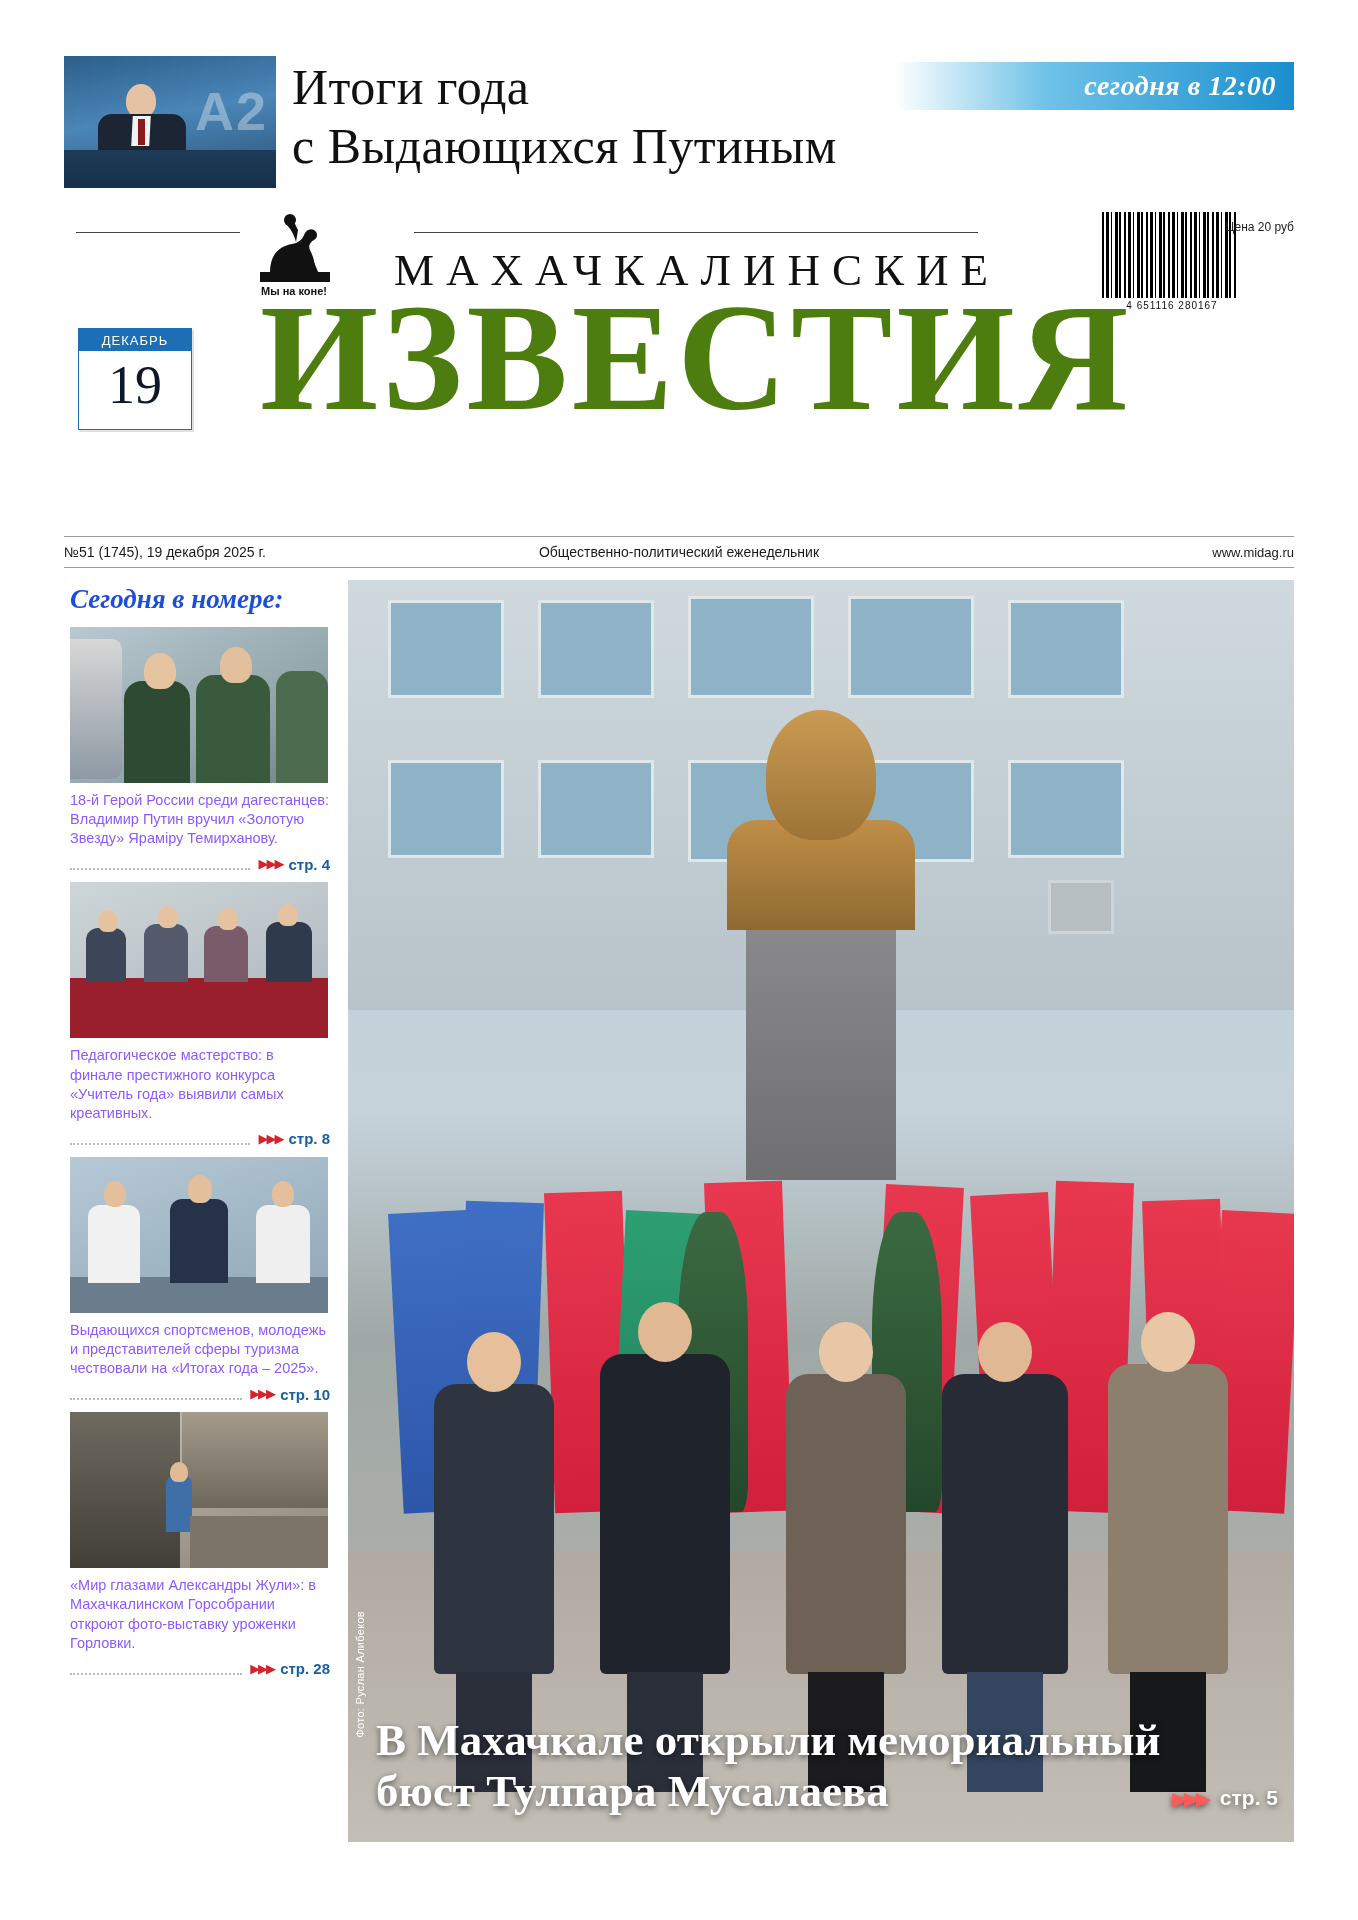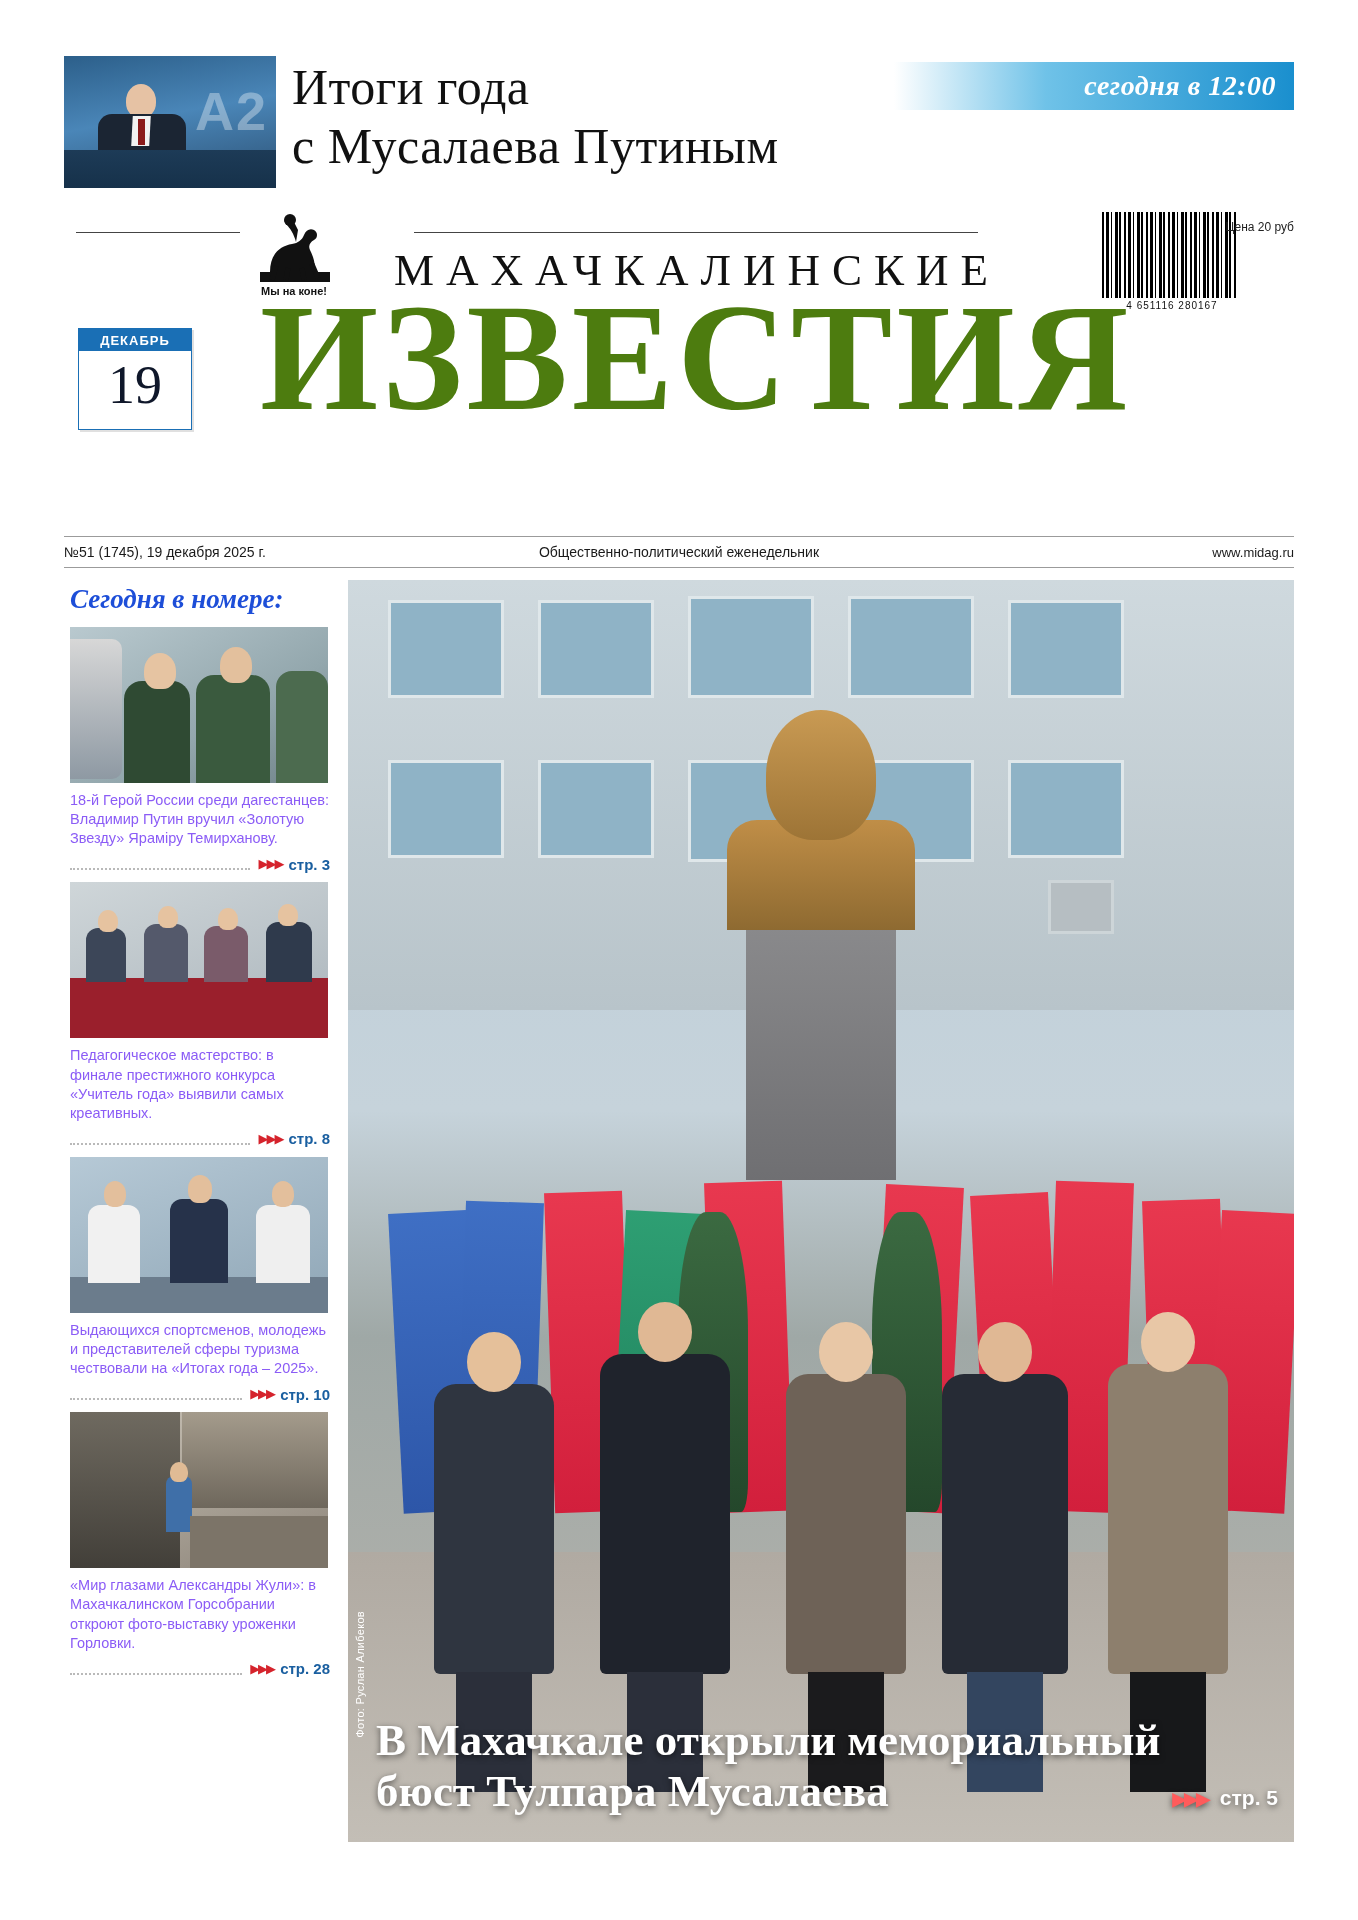--- a/index.html
+++ b/index.html
@@ -204,21 +204,21 @@
     height: 100px;
     background: #fff;
     border: 1px solid #1a6fb5;
     box-shadow: 2px 2px 0 rgba(0,0,0,0.12);
   }
   .date-box .month {
     background: #1a6fb5;
     color: #fff;
     font-family: "Liberation Sans", sans-serif;
     font-size: 13px;
-    font-weight: bold;
+    font-weight: normal;
     text-align: center;
     letter-spacing: 1px;
     padding: 4px 0 3px;
   }
   .date-box .day {
     font-family: "Liberation Serif", serif;
     font-size: 54px;
     text-align: center;
     line-height: 68px;
     color: #0f172a;
@@ -485,21 +485,21 @@
     <div class="promo-photo">
       <div class="screen-a">A2</div>
       <div class="figure-head"></div>
       <div class="figure-body"></div>
       <div class="figure-shirt"></div>
       <div class="figure-tie"></div>
       <div class="podium"></div>
     </div>
     <div class="promo-title">
       <div class="line">Итоги года</div>
-      <div class="line">с Мусалаева Путиным</div>
+      <div class="line">с Выдающихся Путиным</div>
     </div>
     <div class="promo-badge">
       <span>сегодня в 12:00</span>
     </div>
   </div>
 
   <div class="masthead">
     <div class="rule-row">
       <div class="rule-left"></div>
       <div class="rule-right"></div>
@@ -550,21 +550,21 @@
           <div class="blob" style="left:54px;top:54px;width:66px;height:110px;background:#2f4a33;border-radius:18px 18px 0 0;"></div>
           <div class="blob" style="left:74px;top:26px;width:32px;height:36px;background:#e6c4a2;"></div>
           <div class="blob" style="left:126px;top:48px;width:74px;height:116px;background:#3a5a3e;border-radius:18px 18px 0 0;"></div>
           <div class="blob" style="left:150px;top:20px;width:32px;height:36px;background:#e3c09d;"></div>
           <div class="blob" style="left:206px;top:44px;width:52px;height:120px;background:#4c6b4f;border-radius:16px 16px 0 0;"></div>
         </div>
         <div class="teaser-text">18-й Герой России среди дагестанцев: Владимир Путин вручил «Золотую Звезду» Яраміру Темирханову.</div>
         <div class="teaser-foot">
           <div class="dotted"></div>
           <div class="arrows">▶▶▶</div>
-          <div class="page-ref">стр. 3</div>
+          <div class="page-ref">стр. 4</div>
         </div>
       </div>
 
       <div class="teaser">
         <div class="teaser-photo tp2">
           <div class="blob" style="left:0;top:96px;width:258px;height:60px;background:#9a1f2c;border-radius:0;"></div>
           <div class="blob" style="left:16px;top:46px;width:40px;height:54px;background:#3c4658;border-radius:12px 12px 0 0;"></div>
           <div class="blob" style="left:74px;top:42px;width:44px;height:58px;background:#54596b;border-radius:12px 12px 0 0;"></div>
           <div class="blob" style="left:134px;top:44px;width:44px;height:56px;background:#7a5b6a;border-radius:12px 12px 0 0;"></div>
           <div class="blob" style="left:196px;top:40px;width:46px;height:60px;background:#2f3a4c;border-radius:12px 12px 0 0;"></div>

